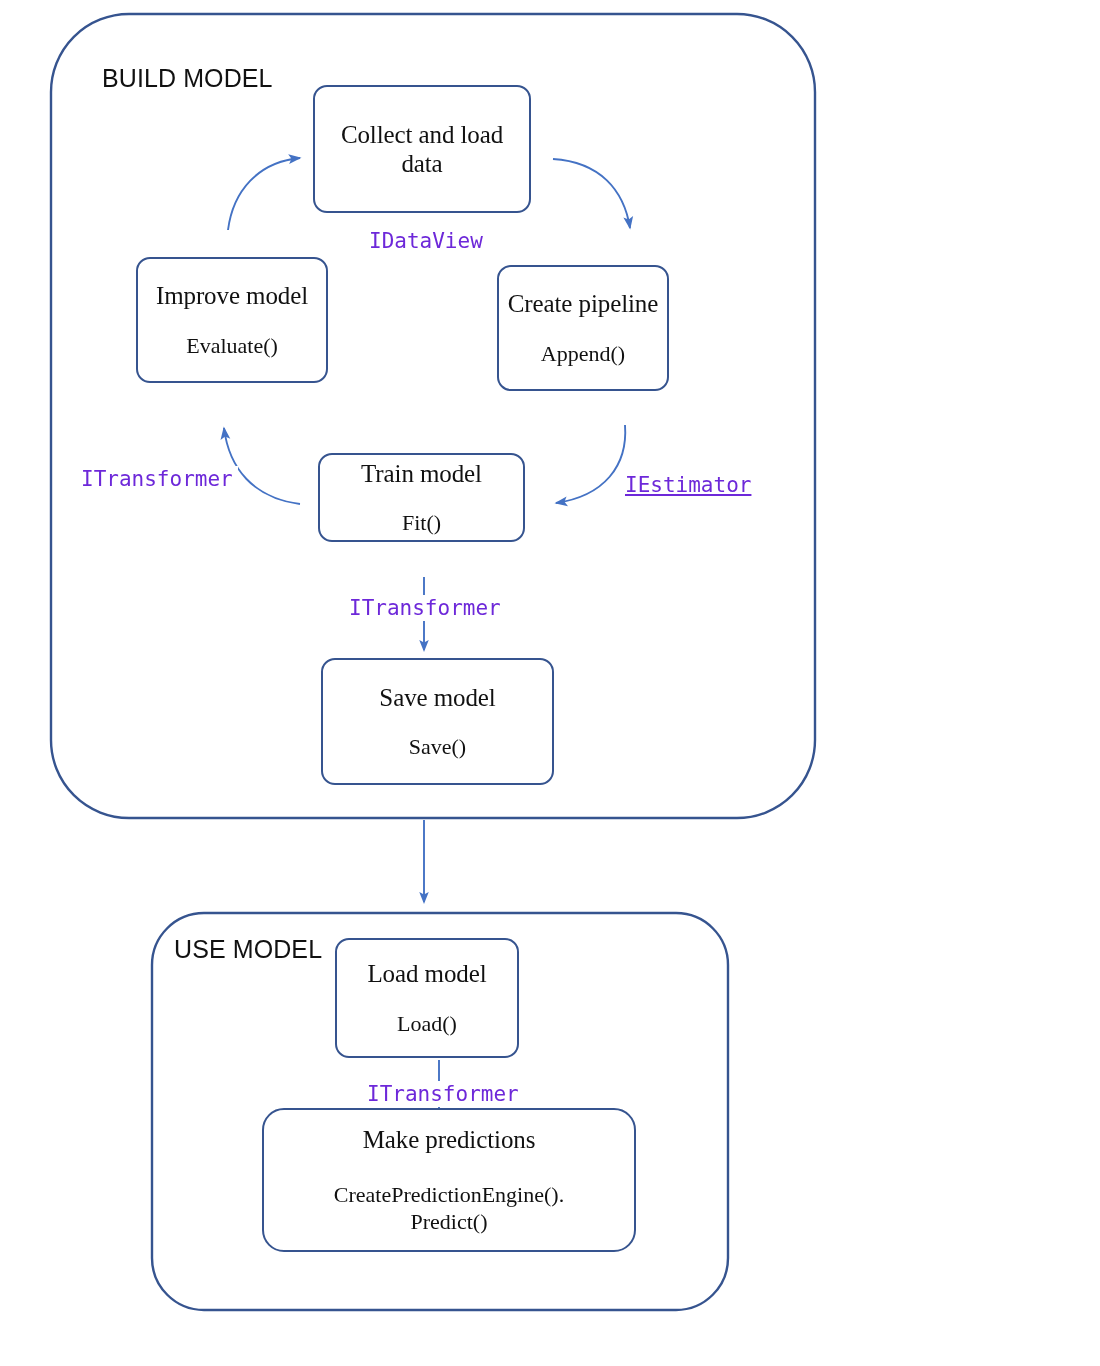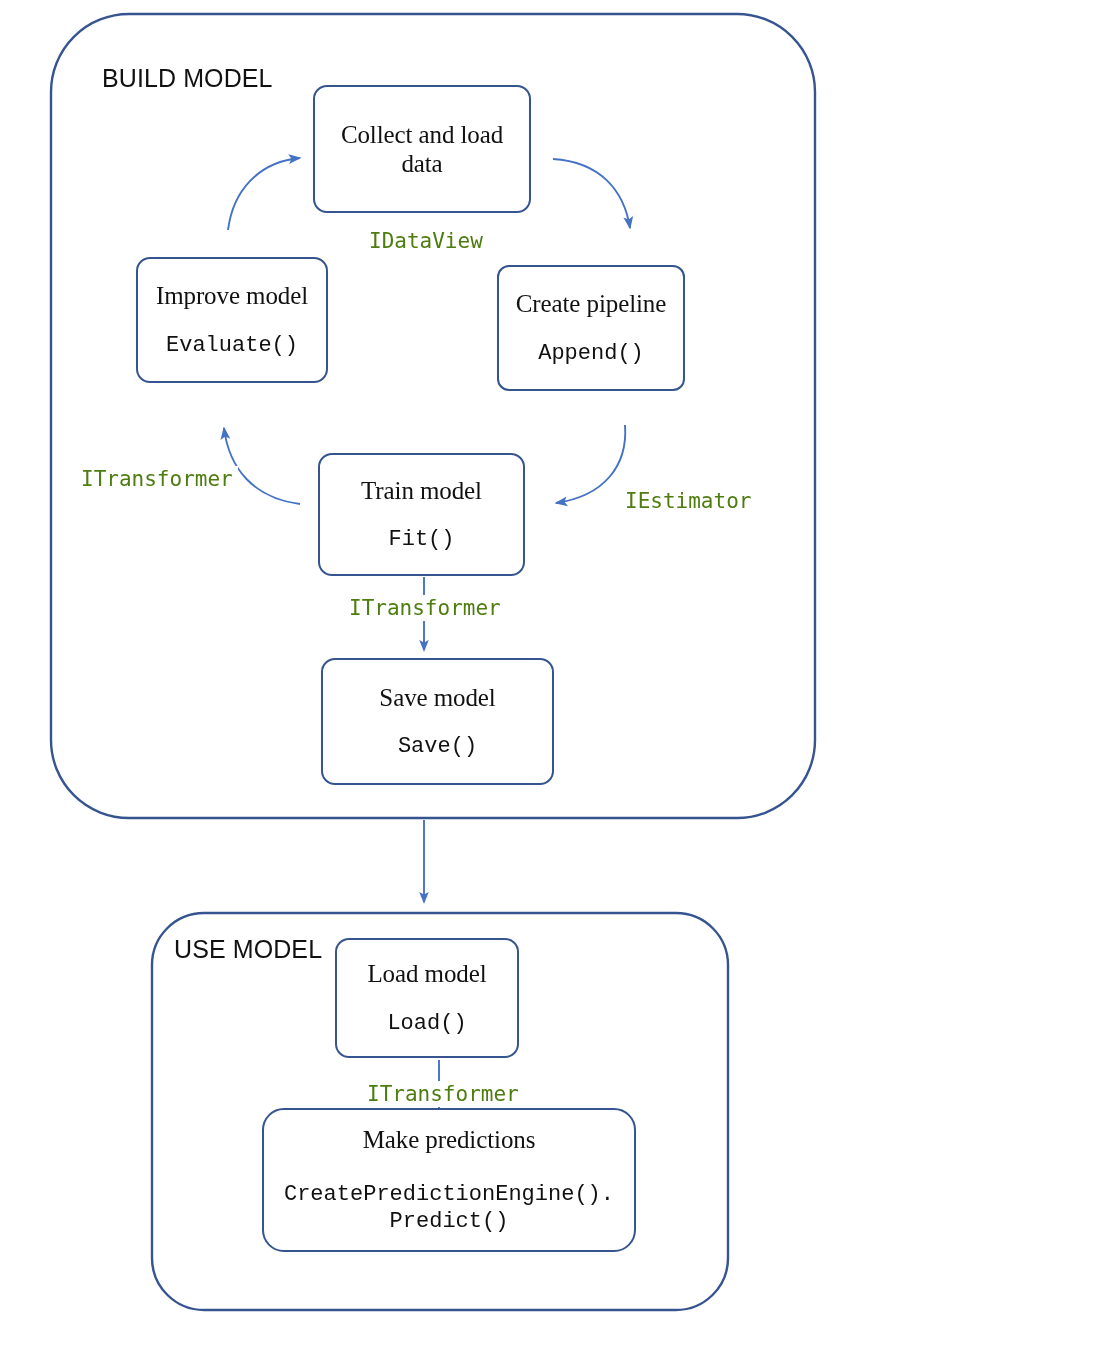--- a/index.html
+++ b/index.html
@@ -40,42 +40,42 @@
   }
   .node .title {
     font-family: Liberation Serif, serif;
     font-size: 25px;
     color: #111111;
     text-align: center;
     line-height: 1.18;
     letter-spacing: -0.1px;
   }
   .node .api {
-    font-family: Liberation Mono, monospace;
+    font-family: Liberation Serif, serif;
     font-size: 22px;
     color: #111111;
     text-align: center;
     line-height: 1.2;
     margin-top: 22px;
     white-space: pre-line;
   }
 
   .group-label {
     position: absolute;
     font-family: "Liberation Sans", sans-serif;
     font-size: 25px;
     color: #111111;
     z-index: 4;
     letter-spacing: 0.1px;
   }
   .edge-label {
     position: absolute;
     font-family: "DejaVu Sans Mono", monospace;
     font-size: 21px;
-    color: #4d7c0f;
+    color: #6d28d9;
     background: #ffffff;
     padding: 1px 5px;
     z-index: 5;
     white-space: nowrap;
   }
 </style>
 </head>
 <body>
 
 <div id="canvas">
@@ -111,26 +111,26 @@
 
   <div class="group-label" style="left:102px; top:64px;text-align:center;">BUILD MODEL</div>
 
   <div class="group-label" style="left:174px; top:935px;">USE MODEL</div>
 
   <div class="node single" style="left:313px; top:85px; width:218px; height:128px;">
     <div class="title" style="white-space:pre-line;">Collect and load
 data</div>
   </div>
 
-  <div class="node" style="left:497px; top:265px; width:188px; height:126px;border-radius:12px;">
+  <div class="node" style="left:497px; top:265px; width:172px; height:126px;">
     <div class="title">Create pipeline</div>
     <div class="api">Append()</div>
   </div>
 
-  <div class="node" style="left:318px; top:453px; width:207px; height:123px;">
+  <div class="node" style="left:318px; top:453px; width:207px; height:89px;">
     <div class="title">Train model</div>
     <div class="api">Fit()</div>
   </div>
 
   <div class="node" style="left:136px; top:257px; width:192px; height:126px;">
     <div class="title">Improve model</div>
     <div class="api">Evaluate()</div>
   </div>
 
   <div class="node" style="left:321px; top:658px; width:233px; height:127px;">
@@ -144,21 +144,21 @@
   </div>
 
   <div class="node" style="left:262px; top:1108px; width:374px; height:144px; border-radius:22px;">
     <div class="title">Make predictions</div>
     <div class="api" style="margin-top:28px;">CreatePredictionEngine().
 Predict()</div>
   </div>
 
   <div class="edge-label" style="left:364px; top:228px;">IDataView</div>
 
-  <div class="edge-label" style="left:620px; top:488px;">IEstimator</div>
+  <div class="edge-label" style="left:620px; top:472px;text-decoration:underline;">IEstimator</div>
 
   <div class="edge-label" style="left:76px; top:466px;">ITransformer</div>
 
   <div class="edge-label" style="left:344px; top:595px;">ITransformer</div>
 
   <div class="edge-label" style="left:362px; top:1081px;">ITransformer</div>
 
 </div>
 
 </body></html>

